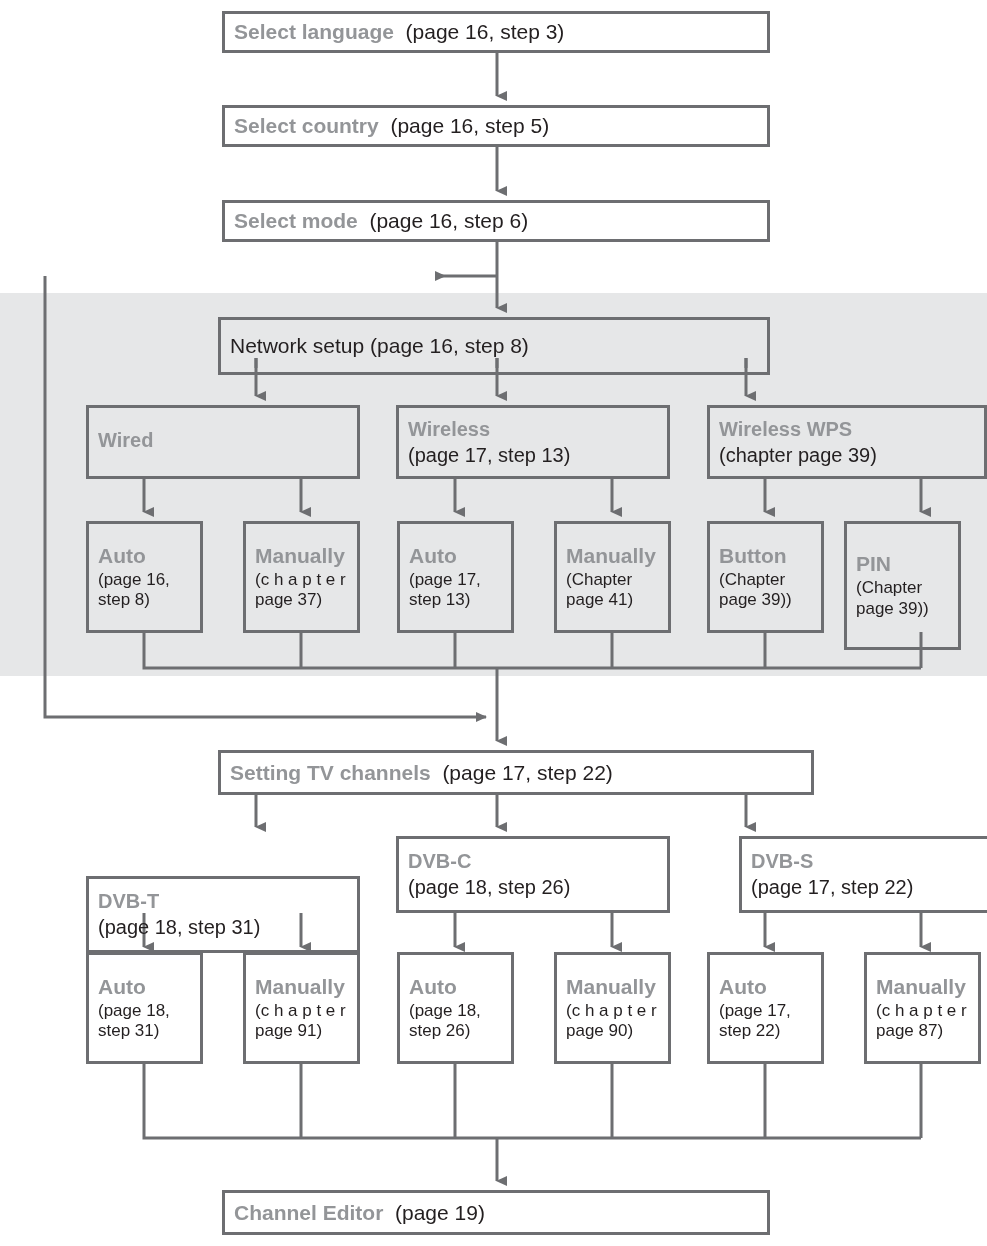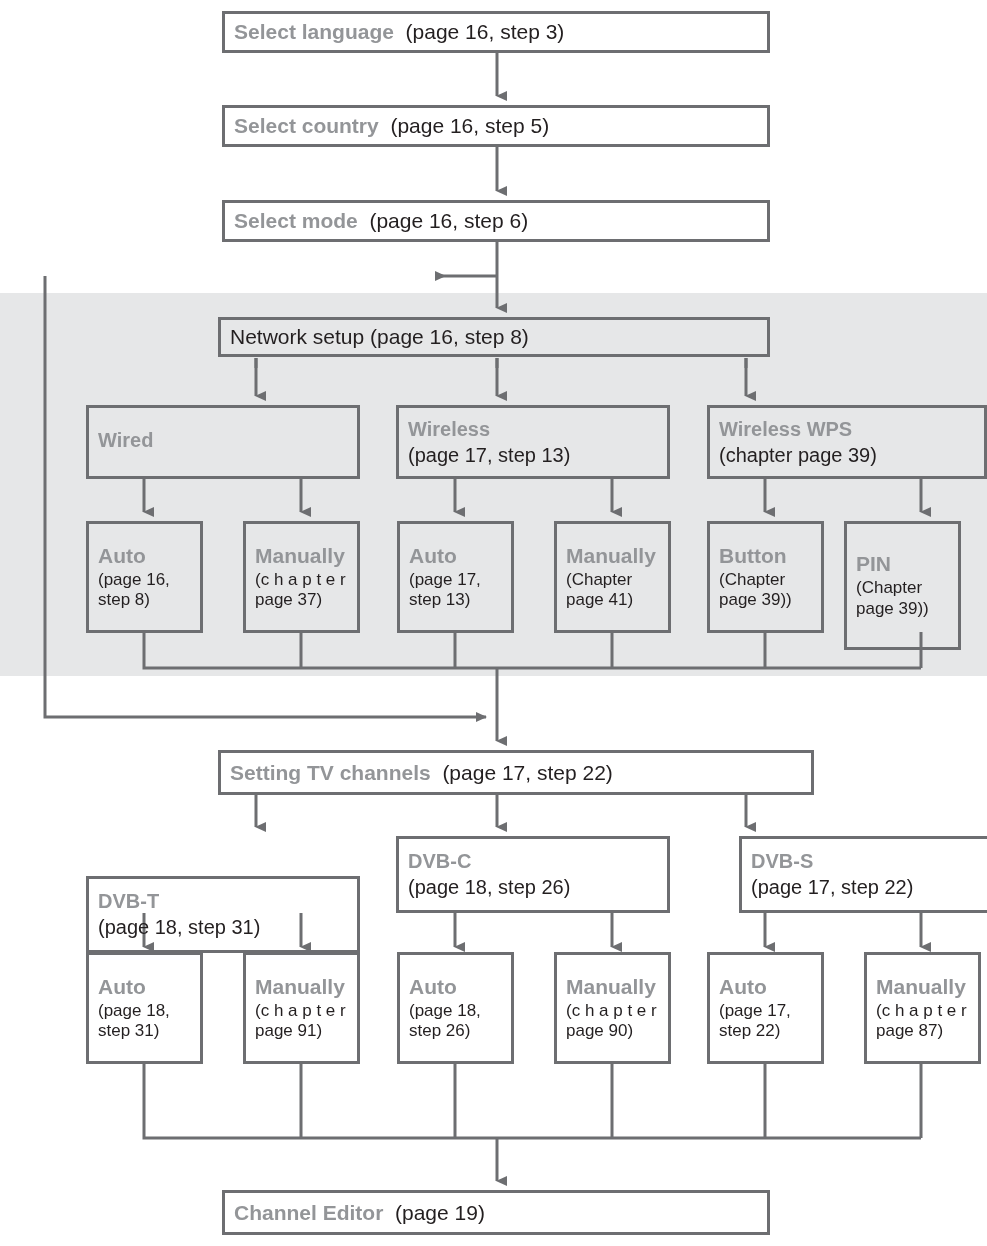--- a/index.html
+++ b/index.html
@@ -161,21 +161,21 @@
     </span>
   </div>
 
   <div class="nodebox wide" style="left:222px; top:200px; width:548px; height:42px;">
     <span class="line-row">
       <span class="ttl">Select mode</span>
       <span class="sub" style="white-space: pre;"> (page 16, step 6)</span>
     </span>
   </div>
 
-  <div class="nodebox wide shaded" style="left:218px; top:317px; width:552px; height:40px;">
+  <div class="nodebox wide shaded" style="left:218px; top:317px; width:552px; height:58px;">
     <span class="line-row">
       <span class="plain">Network setup (page 16, step 8)</span>
     </span>
   </div>
 
   <div class="nodebox med shaded" style="left:86px; top:405px; width:274px; height:74px;">
     <span class="ttl">Wired</span>
   </div>
 
   <div class="nodebox med shaded" style="left:396px; top:405px; width:274px; height:74px;">

